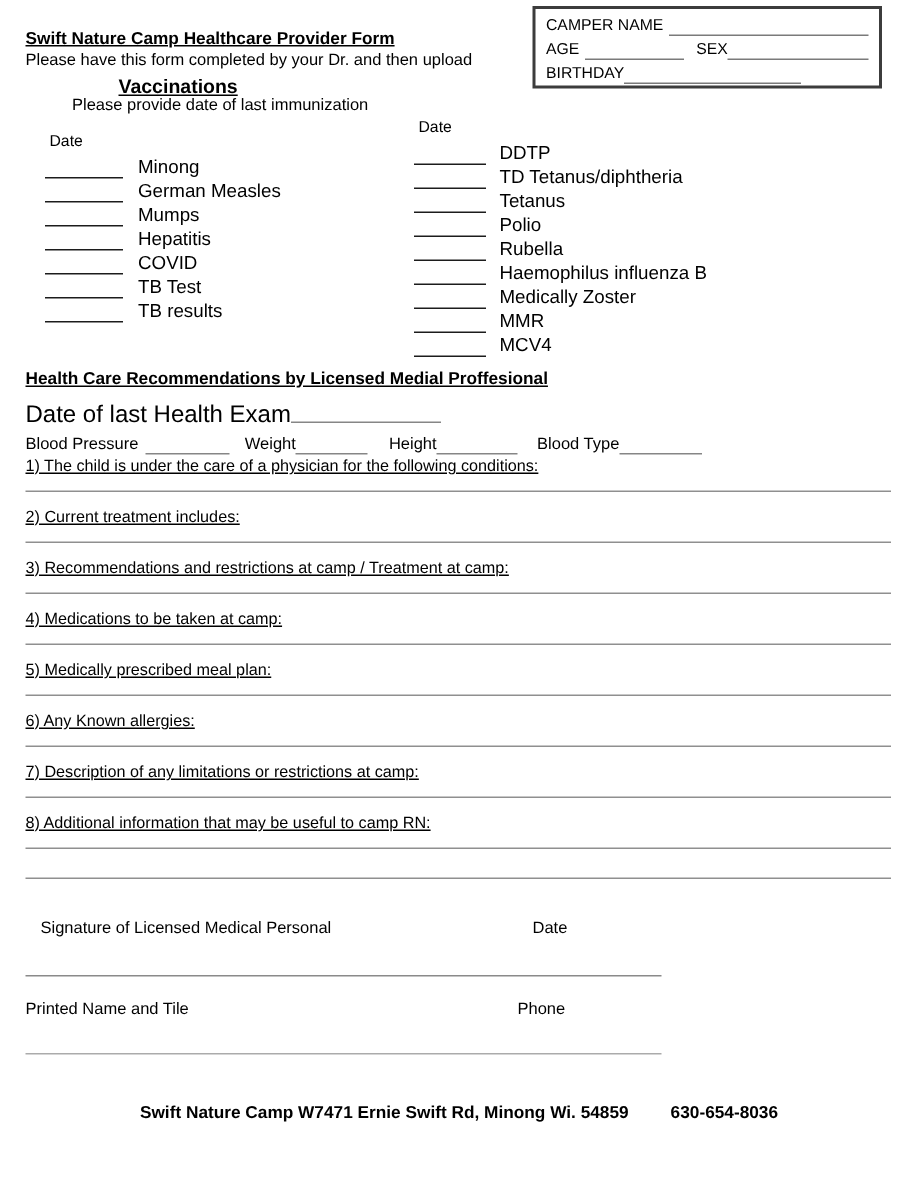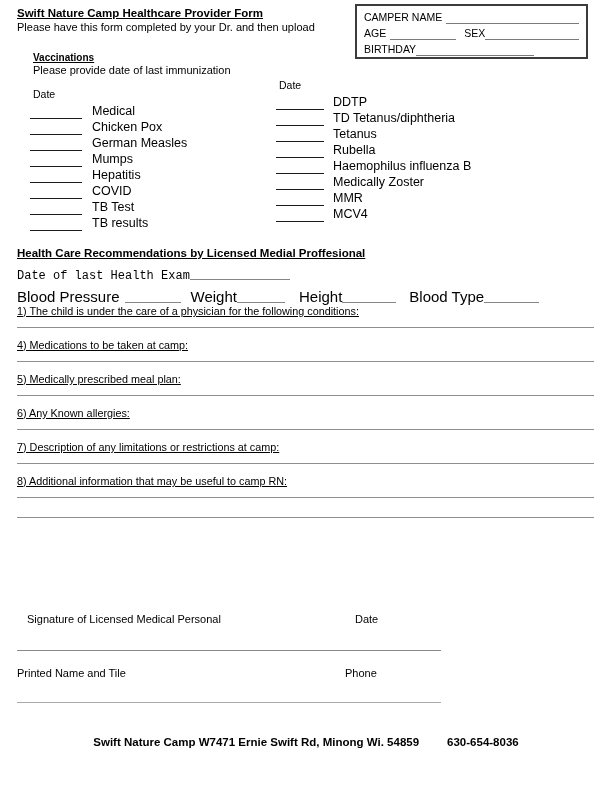--- a/index.html
+++ b/index.html
@@ -1,55 +1,55 @@
 <!DOCTYPE html>
 <html><head>
 <meta charset="utf-8">
 <style>
   * { margin:0; padding:0; box-sizing:border-box; }
   html,body { background:#ffffff; }
   body { font-family:"Liberation Sans", sans-serif; color:#000; }
   .page { position:relative; width:612px; height:792px; background:#fff; overflow:hidden; }
 
   
-  .header { position:absolute; left:17px; top:7px; }
+  .header { position:absolute; left:17px; top:20px; }
   .title { font-size:11.5px; font-weight:bold; text-decoration:underline; line-height:13px; }
   .subtitle { font-size:11px; line-height:13px; margin-top:1px; }
 
   
   .camper-box { position:absolute; left:355px; top:4px; width:233px; height:55px;
                 border:2px solid #3c3c3c; padding:2px 7px 0 7px; font-size:10.5px; }
   .box-row { display:flex; align-items:flex-end; height:16px;text-align:right; }
   .box-row .lbl { line-height:13px; white-space:nowrap; }
   .u { border-bottom:1.2px solid #7a7a7a; height:11px; display:inline-block; }
   .u.flex { flex:1; }
   .u.w66 { width:66px; }
   .u.w118 { width:118px; }
   .ml4 { margin-left:4px; } .ml8 { margin-left:8px; }
 
   
   .vax-head { position:absolute; left:33px; top:51px; }
-  .vax-heading { font-size:10px; font-weight:bold; text-decoration:underline; line-height:13px; }
-  .vax-instruction { font-size:11px; line-height:13px; }
+  .vax-heading { font-size:13px; font-weight:bold; text-decoration:underline; line-height:13px;margin-left:46px; }
+  .vax-instruction { font-size:11px; line-height:13px;margin-left:15px; }
   .vax-cols { position:absolute; left:30px; top:79px; display:flex; align-items:flex-start; }
   .vax-col-left { width:246px; padding-top:9px; }
   .date-hdr { font-size:10.5px; height:15px; padding-left:3px; }
   .vax-row { height:16px; display:flex; align-items:flex-end; }
   .vax-blank { height:12px; border-bottom:1.3px solid #1c1c1c; }
   .vax-col-left .vax-blank { width:52px; margin-right:10px; }
   .vax-col-right .vax-blank { width:48px; margin-right:9px; }
   .vax-label { font-size:12.5px; line-height:15px; white-space:nowrap; }
 
   
   .rec-section { position:absolute; left:17px; top:246px; width:577px; }
   .rec-heading { font-size:11.5px; font-weight:bold; text-decoration:underline; line-height:14px; }
-  .exam-row { margin-top:9px; height:15px; display:flex; align-items:flex-start; font-size:12px;font-family:Liberation Mono, monospace; }
+  .exam-row { margin-top:9px; height:15px; display:flex; align-items:center; font-size:16px; }
   .u-gray { border-bottom:1.2px solid #868686; height:11px; display:inline-block; }
   .exam-row .u-gray { width:100px; }
-  .vitals-row { margin-top:4px; height:15px; display:flex; align-items:flex-end; font-size:15px; }
+  .vitals-row { margin-top:4px; height:15px; display:flex; align-items:flex-end; font-size:11px; }
   .vitals-row .lbl { line-height:13px; white-space:nowrap; }
   .bp-blank { width:56px; margin-left:5px; }
   .wt-blank { width:48px; }
   .ht-blank { width:54px; }
   .bt-blank { width:55px; }
   .gap10 { margin-left:10px; } .gap14 { margin-left:14px; } .gap13 { margin-left:13px; }
 
   .q-label { font-size:10.8px; line-height:16px;text-decoration:underline; }
   .answer-rule { border-top:1.2px solid #8f8f8f; height:0; margin-top:8px; margin-bottom:9px; }
   .answer-rule + .answer-rule { margin-top:19px; }
@@ -97,25 +97,21 @@
   <div class="vax-head">
     <div class="vax-heading">Vaccinations</div>
     <div class="vax-instruction">Please provide date of last immunization</div>
   </div>
 
   <div class="vax-cols">
     <div class="vax-col-left">
       <div class="date-hdr">Date</div>
       <div class="vax-row">
           <span class="vax-blank"></span>
-          <span class="vax-label">Medical</span>
-        </div>
-      <div class="vax-row">
-          <span class="vax-blank"></span>
-          <span class="vax-label">Chicken Pox</span>
+          <span class="vax-label">Minong</span>
         </div>
       <div class="vax-row">
           <span class="vax-blank"></span>
           <span class="vax-label">German Measles</span>
         </div>
       <div class="vax-row">
           <span class="vax-blank"></span>
           <span class="vax-label">Mumps</span>
         </div>
       <div class="vax-row">
@@ -141,20 +137,24 @@
           <span class="vax-blank"></span>
           <span class="vax-label">DDTP</span>
         </div>
       <div class="vax-row">
           <span class="vax-blank"></span>
           <span class="vax-label">TD Tetanus/diphtheria</span>
         </div>
       <div class="vax-row">
           <span class="vax-blank"></span>
           <span class="vax-label">Tetanus</span>
+        </div>
+      <div class="vax-row">
+          <span class="vax-blank"></span>
+          <span class="vax-label">Polio</span>
         </div>
       <div class="vax-row">
           <span class="vax-blank"></span>
           <span class="vax-label">Rubella</span>
         </div>
       <div class="vax-row">
           <span class="vax-blank"></span>
           <span class="vax-label">Haemophilus influenza B</span>
         </div>
       <div class="vax-row">
@@ -189,20 +189,28 @@
       <span class="u-gray ht-blank"></span>
       <span class="lbl gap13">Blood Type</span>
       <span class="u-gray bt-blank"></span>
     </div>
 
     <div class="question-block">
       <div class="q-label">1) The child is under the care of a physician for the following conditions:</div>
       <div class="answer-rule"></div>
     </div>
     <div class="question-block">
+      <div class="q-label">2) Current treatment includes:</div>
+      <div class="answer-rule"></div>
+    </div>
+    <div class="question-block">
+      <div class="q-label">3) Recommendations and restrictions at camp / Treatment at camp:</div>
+      <div class="answer-rule"></div>
+    </div>
+    <div class="question-block">
       <div class="q-label">4) Medications to be taken at camp:</div>
       <div class="answer-rule"></div>
     </div>
     <div class="question-block">
       <div class="q-label">5) Medically prescribed meal plan:</div>
       <div class="answer-rule"></div>
     </div>
     <div class="question-block">
       <div class="q-label">6) Any Known allergies:</div>
       <div class="answer-rule"></div>

